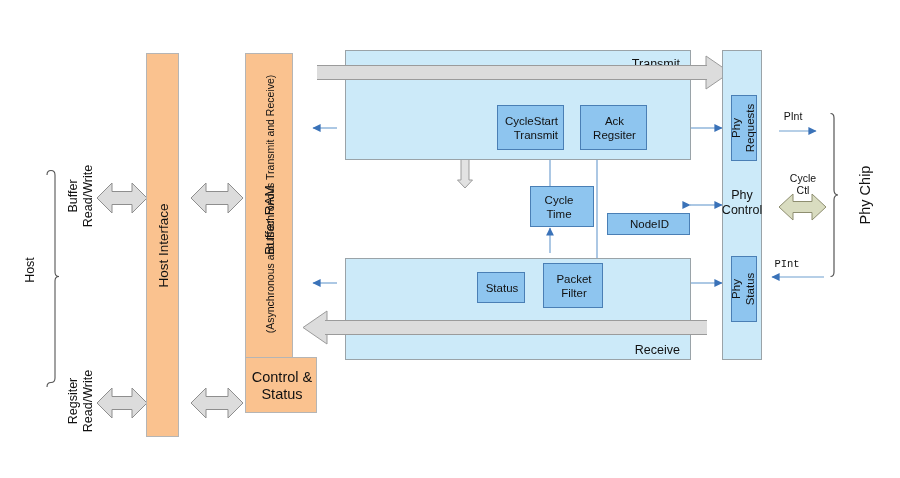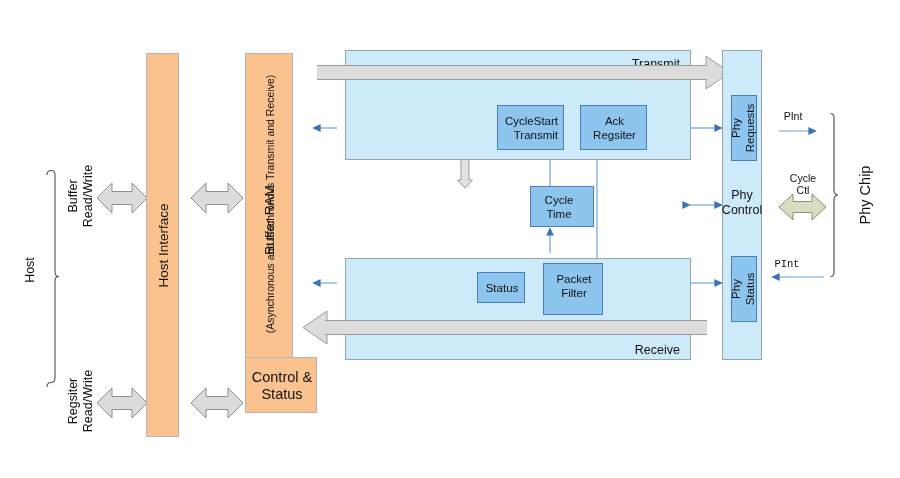--- a/index.html
+++ b/index.html
@@ -196,26 +196,29 @@
     <div class="lbl t11" style="left:0;top:0;width:67px;height:45px;">Ack
 Regsiter</div>
   </div>
 
 
   <div class="abs blueblk" style="left:530px;top:186px;width:64px;height:41px;">
     <div class="lbl t11" style="left:0;top:0;width:56px;height:41px;">Cycle
 Time</div>
   </div>
 
+  <div class="abs blueblk" style="left:607px;top:213px;width:83px;height:22px;">
+    <div class="lbl t11" style="left:0;top:0;width:83px;height:22px;">NodeID</div>
+  </div>
 
   <div class="abs blueblk" style="left:477px;top:272px;width:48px;height:31px;">
     <div class="lbl t11" style="left:0;top:0;width:48px;height:31px;">Status</div>
   </div>
 
-  <div class="abs blueblk" style="left:543px;top:263px;width:60px;height:52px;">
+  <div class="abs blueblk" style="left:543px;top:263px;width:60px;height:45px;">
     <div class="lbl t11" style="left:0;top:0;width:60px;height:45px;">Packet
 Filter</div>
   </div>
 
   <div class="abs phycol" style="left:722px;top:50px;width:40px;height:310px;"></div>
   <div class="lbl t12" style="left:722px;top:186px;width:40px;height:34px;">Phy
 Control</div>
 
   <div class="abs blueblk" style="left:731px;top:95px;width:26px;height:66px;">
     <div class="lbl rot t11" style="left:50%;top:50%;width:66px;height:26px;margin-left:-33px;margin-top:-13px;">Phy

